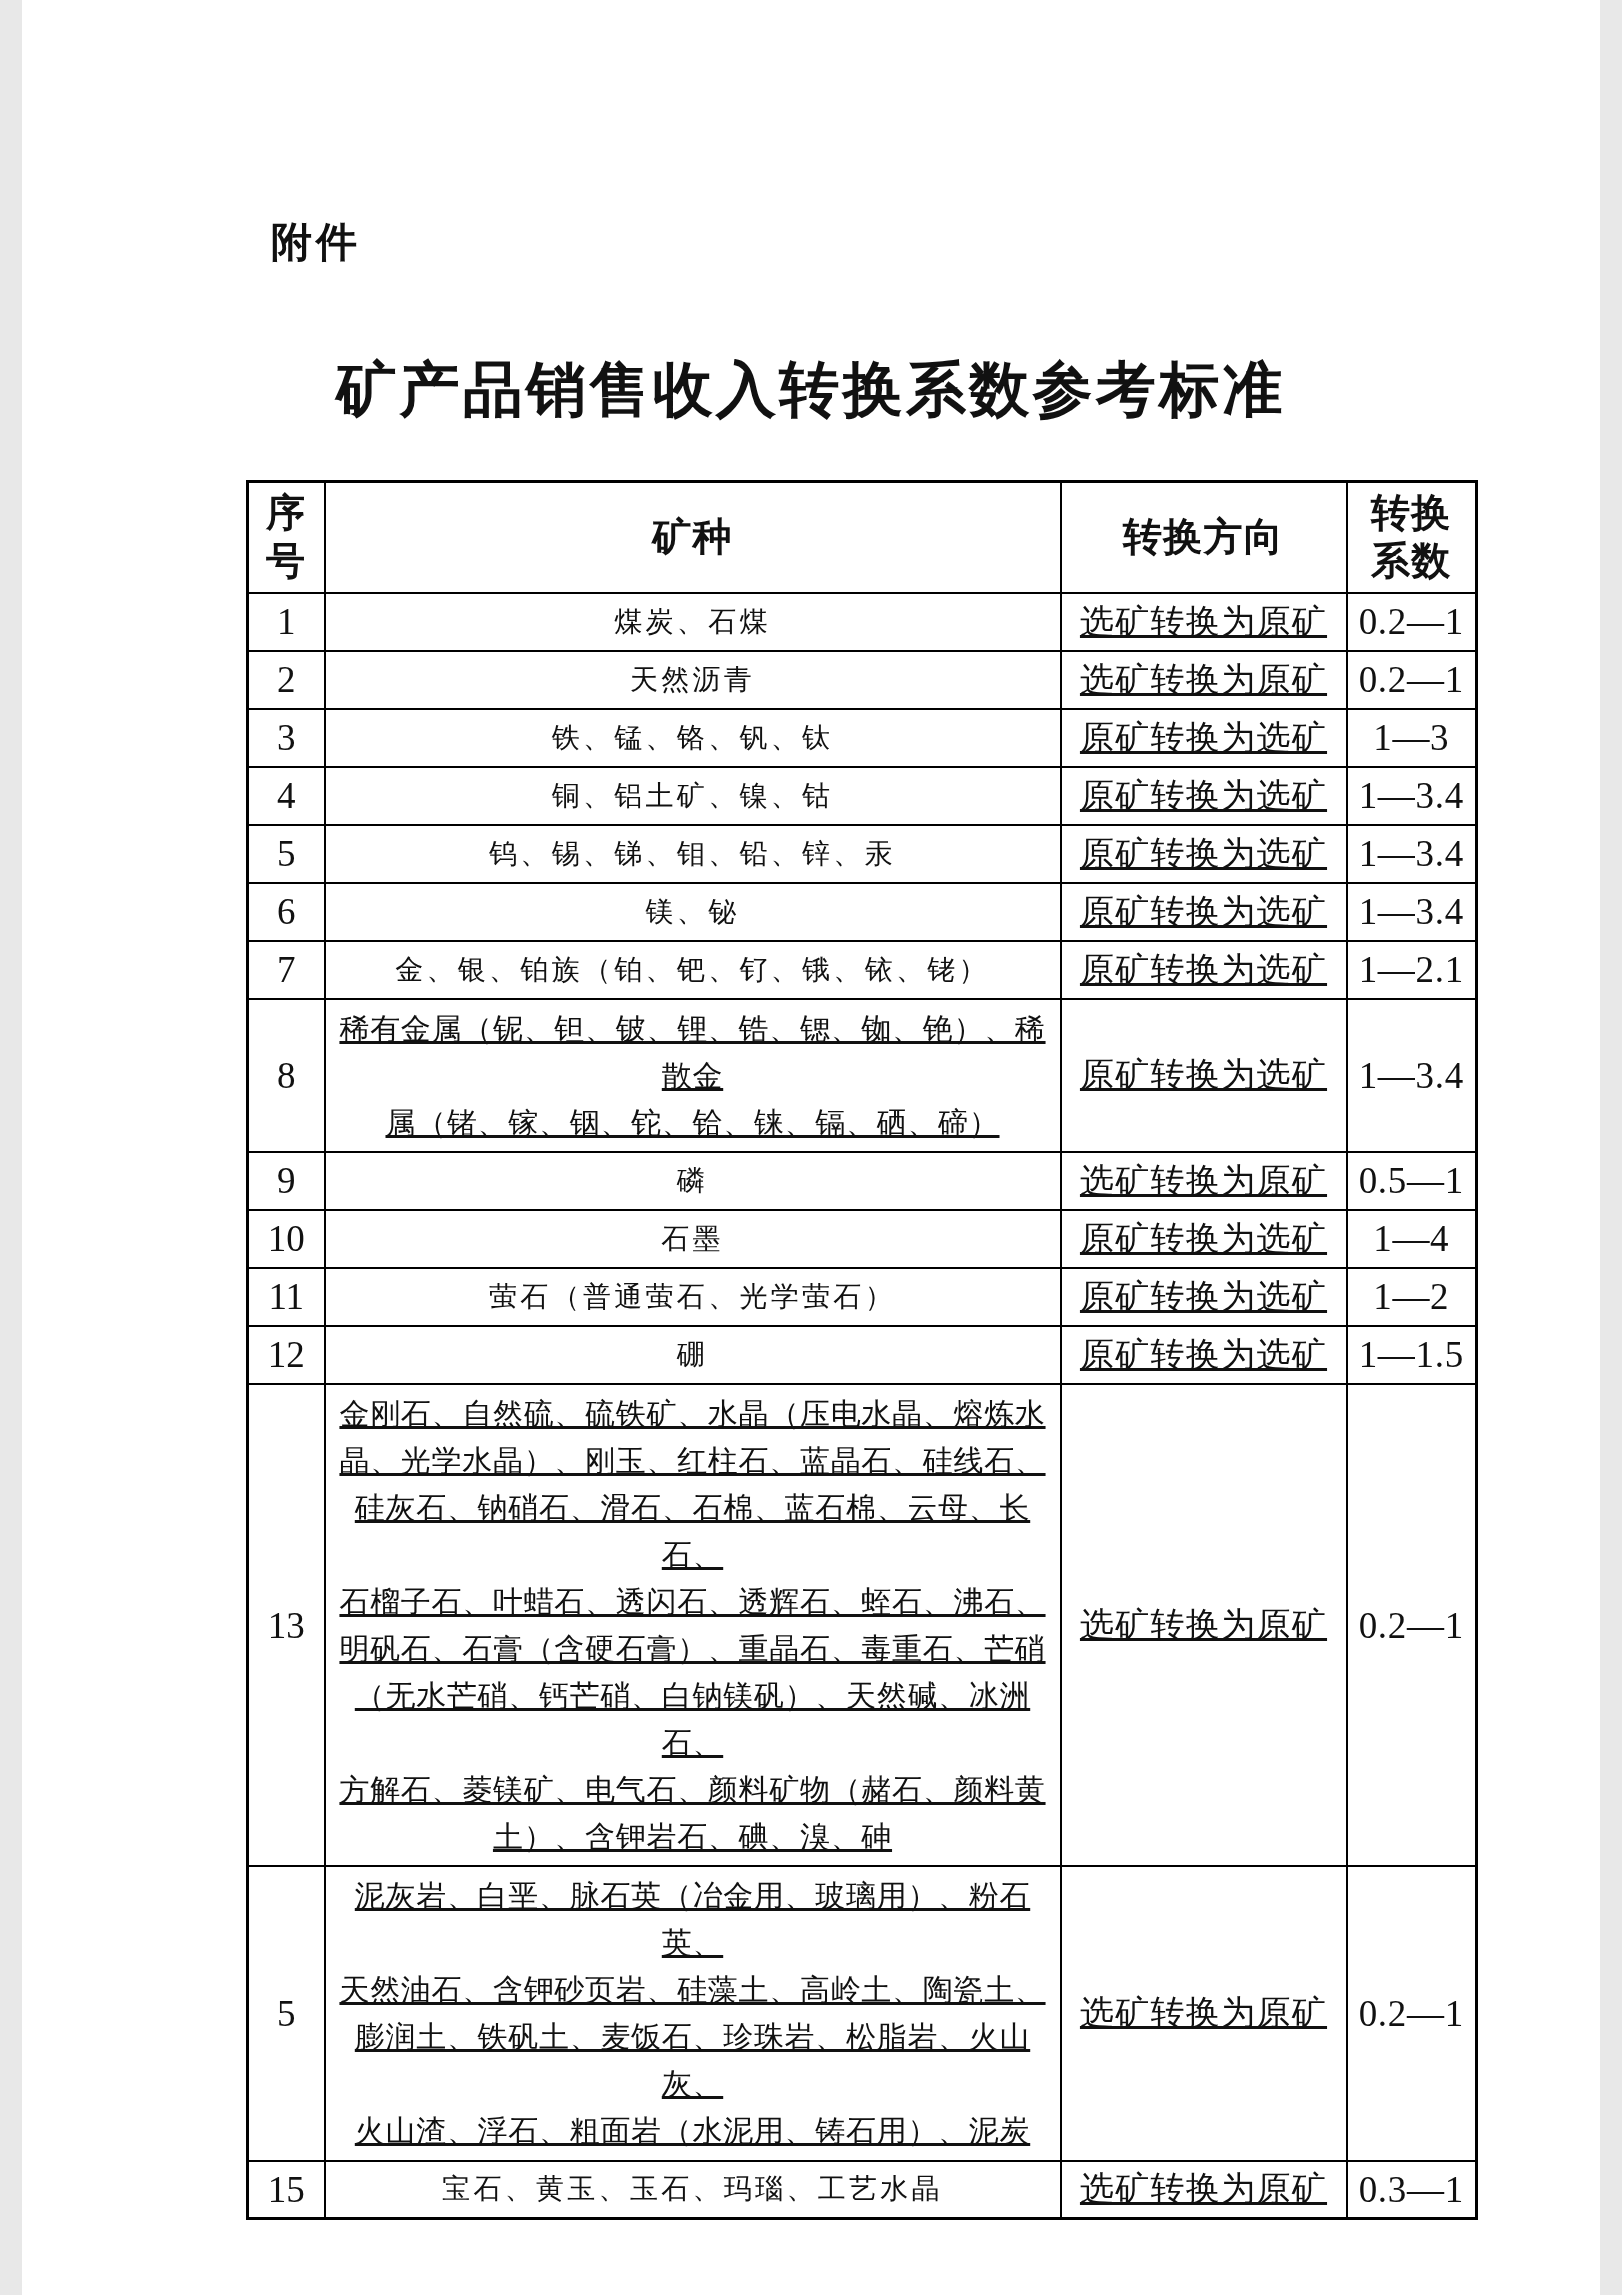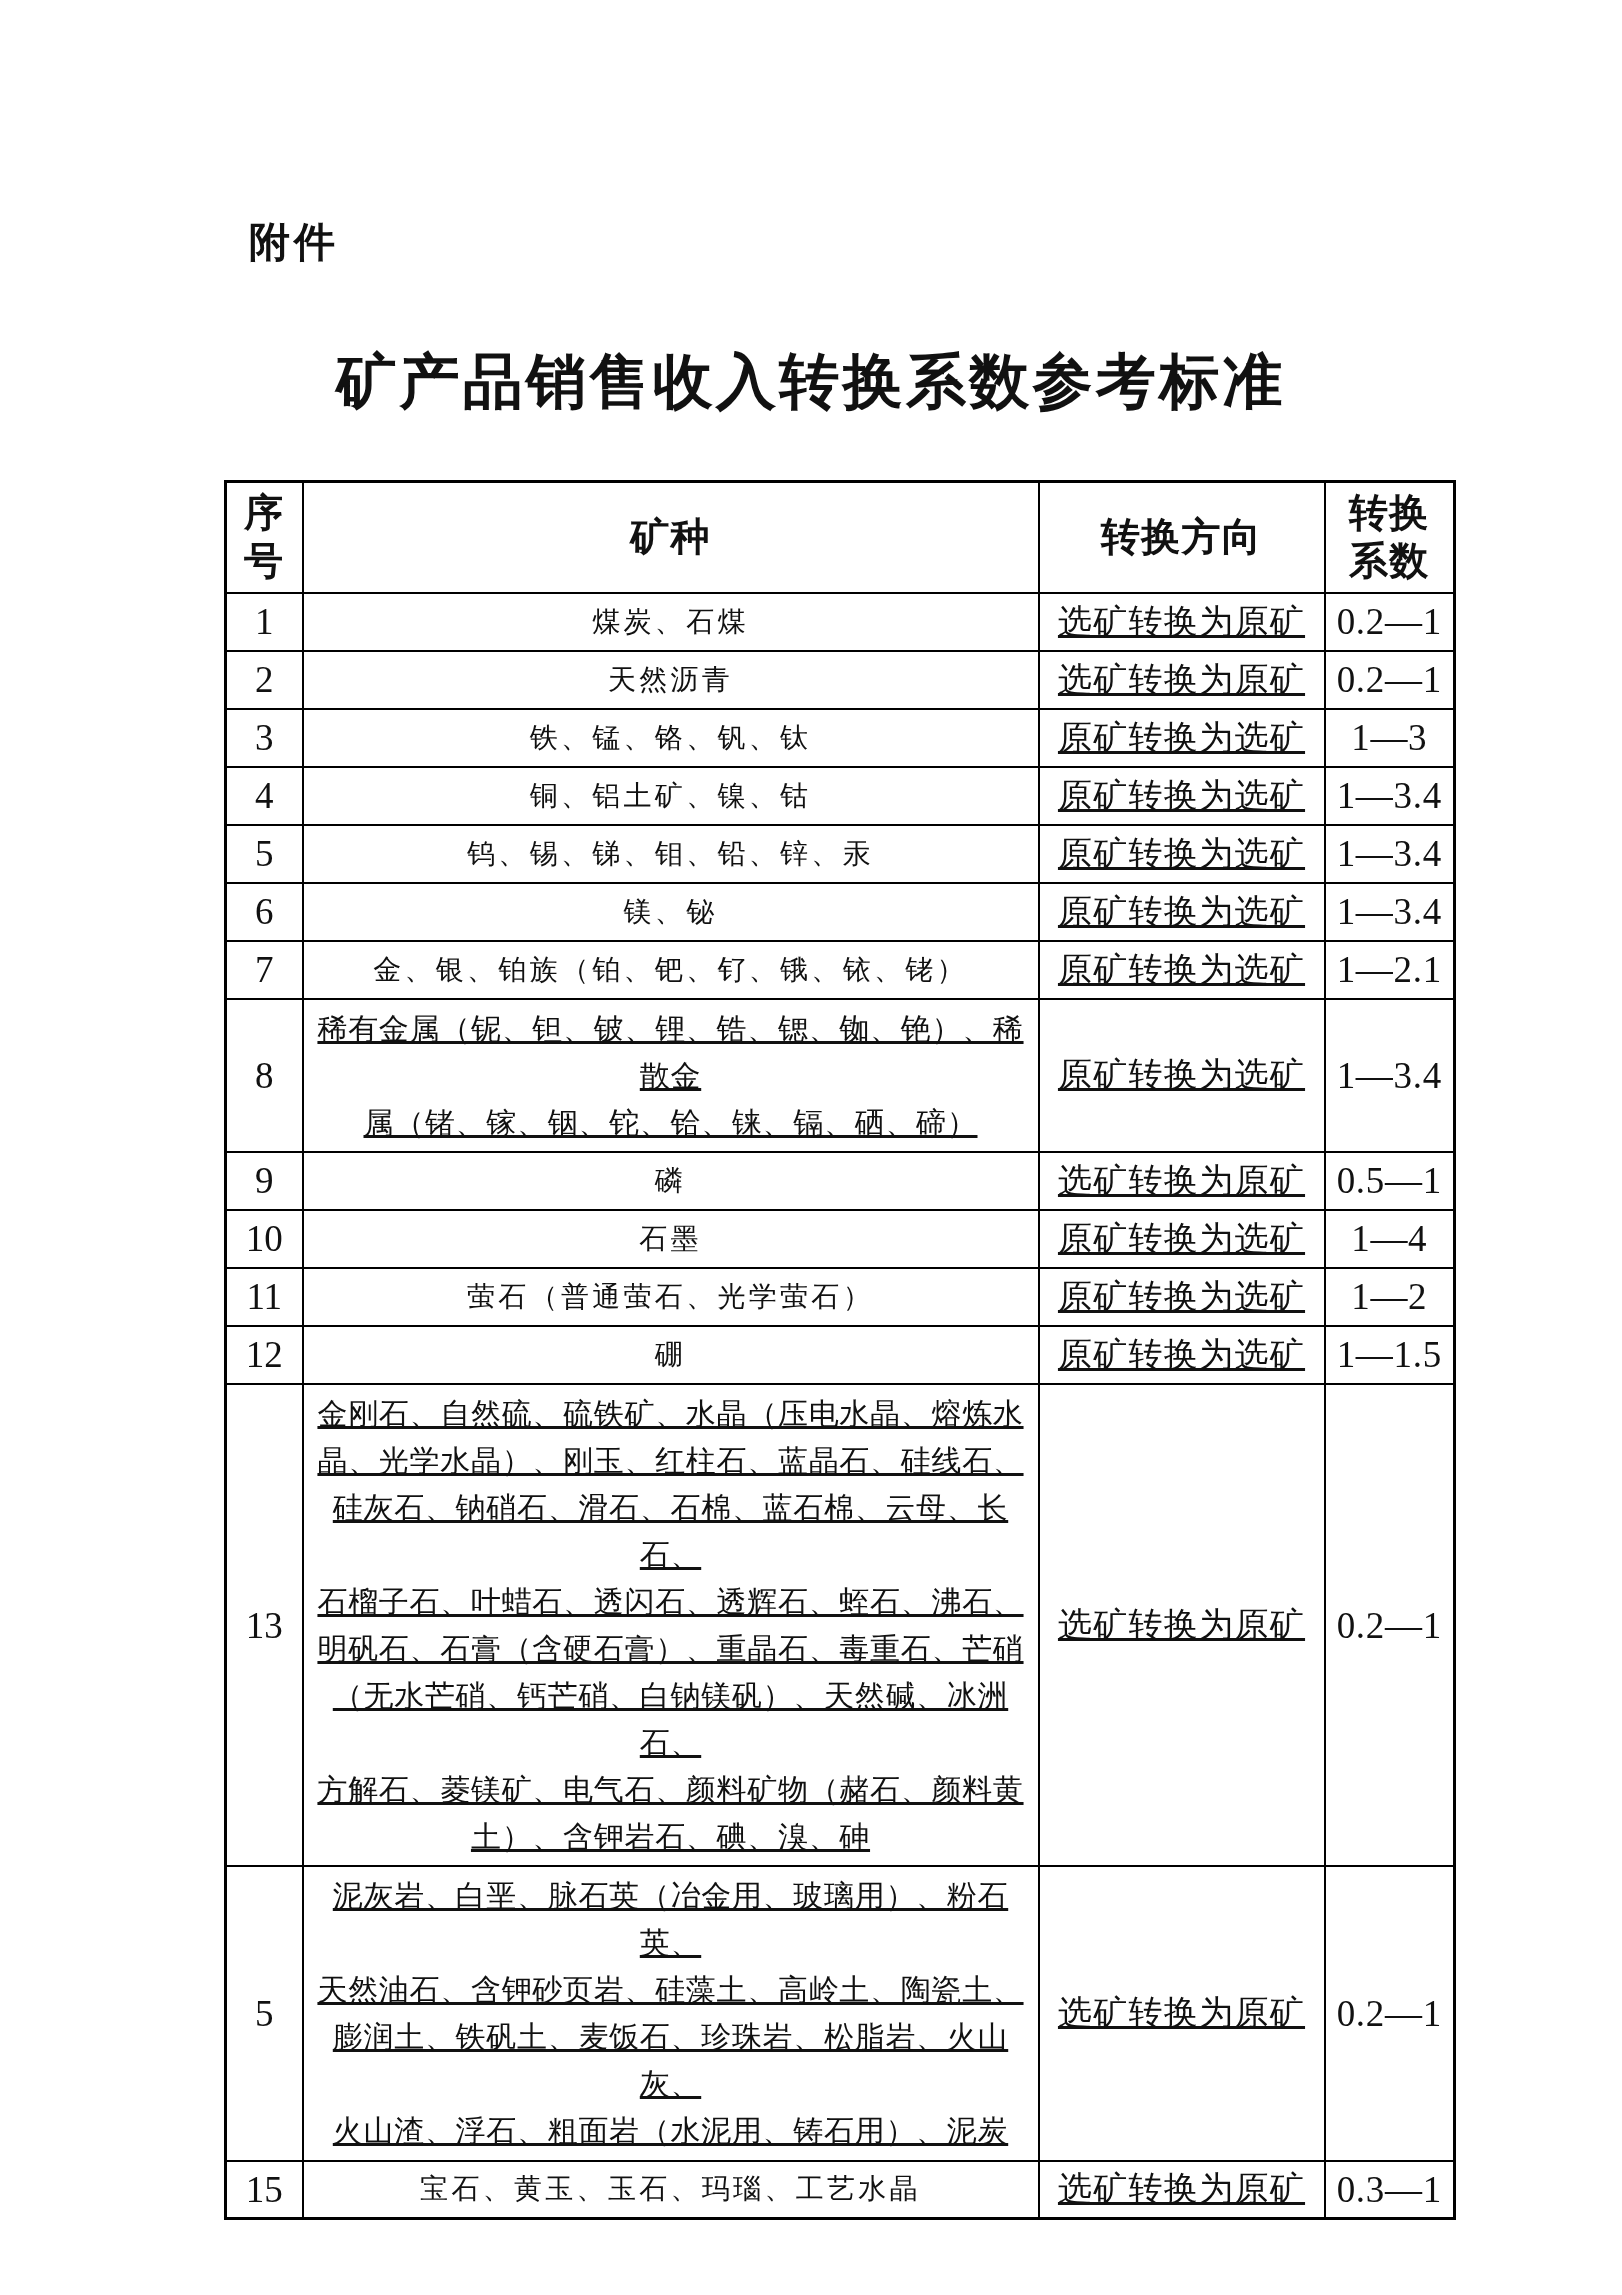--- a/index.html
+++ b/index.html
@@ -5,39 +5,38 @@
   html,body { margin:0; padding:0; background:#e8e8e8; }
   .page {
     position: relative;
     width: 1578px;
     height: 2295px;
     margin: 0 auto;
     background: #ffffff;
     color: #111111;
     font-family: "Liberation Serif", "DejaVu Serif", serif;
     overflow: hidden;
-    padding-left: 44px;
   }
   .attachment {
     position: absolute;
     left: 249px;
     top: 220px;
     font-family: "Liberation Sans", "DejaVu Sans", sans-serif;
     font-weight: bold;
     font-size: 41px;
     line-height: 1.1;
     letter-spacing: 3.9px;
     color: #111111;
   }
   .title {
     position: absolute;
     left: 0;
     right: 0;
     top: 338px;
-    margin: 4px;
+    margin: 12px;
     text-align: center;
     font-size: 60px;
     font-weight: bold;
     letter-spacing: 3.3px;
     color: #111111;
     font-family: "Liberation Serif", "DejaVu Serif", serif;
   }
   table.tbl {
     position: absolute;
     left: 224px;

